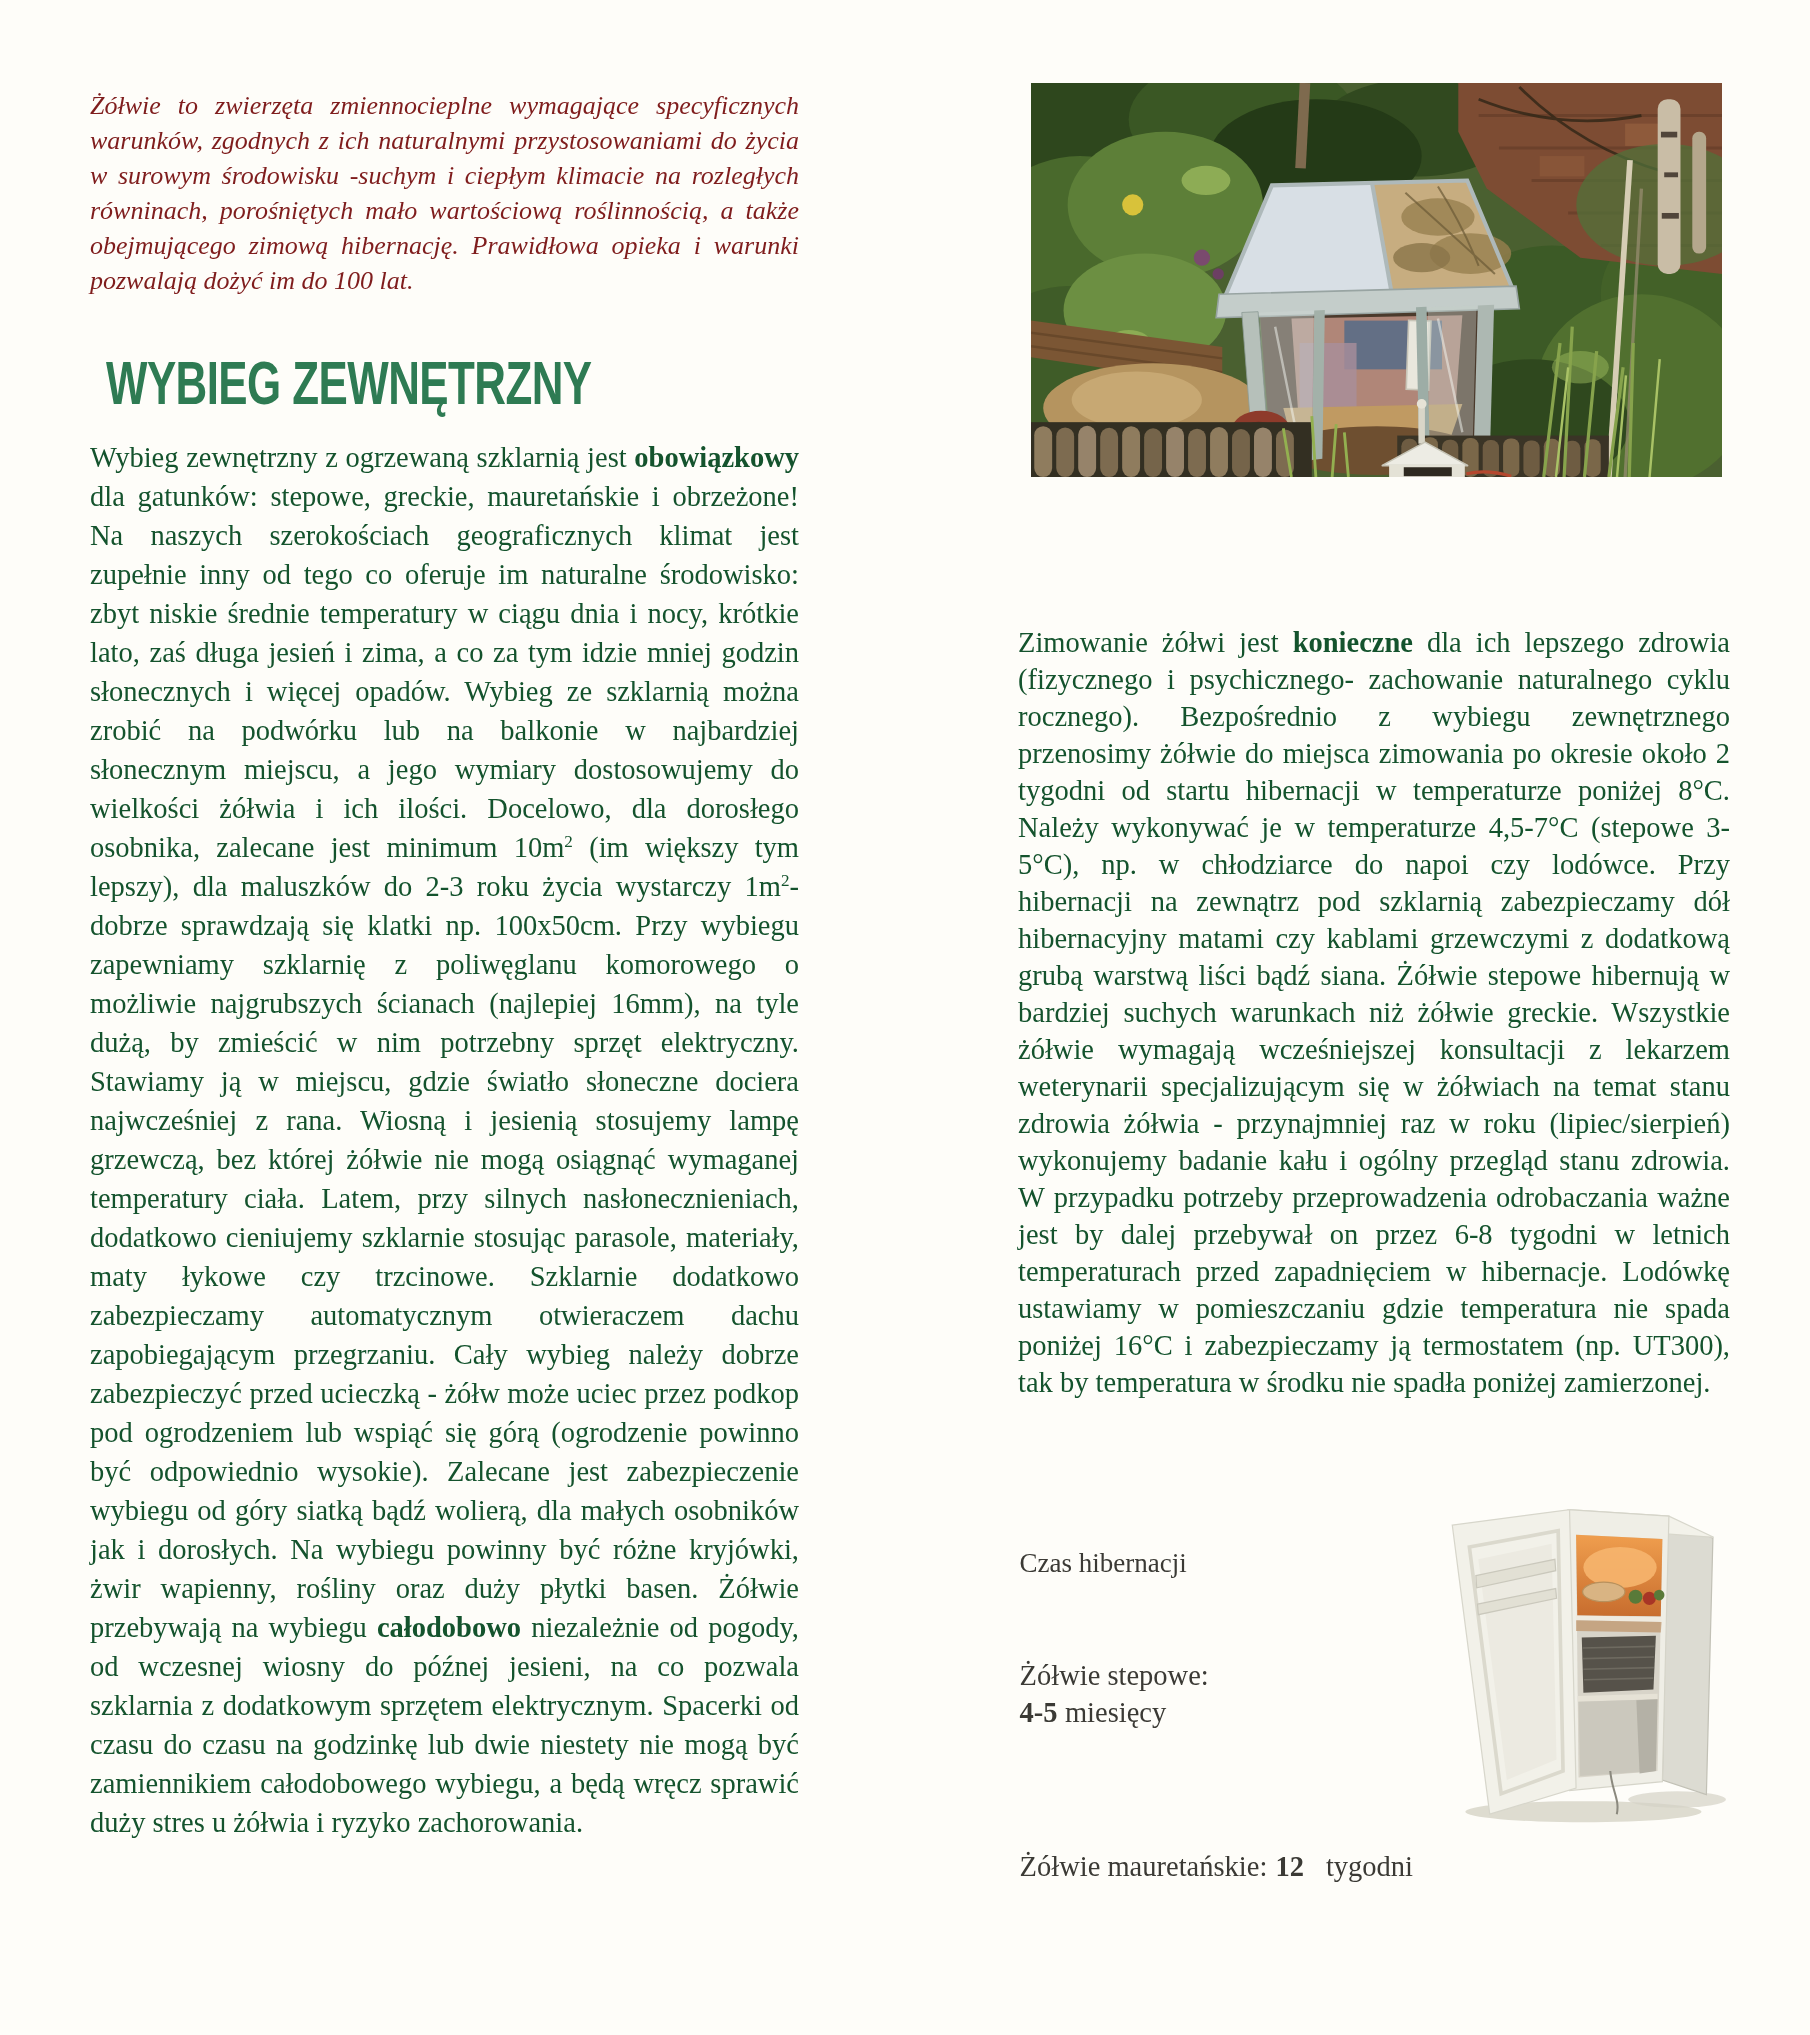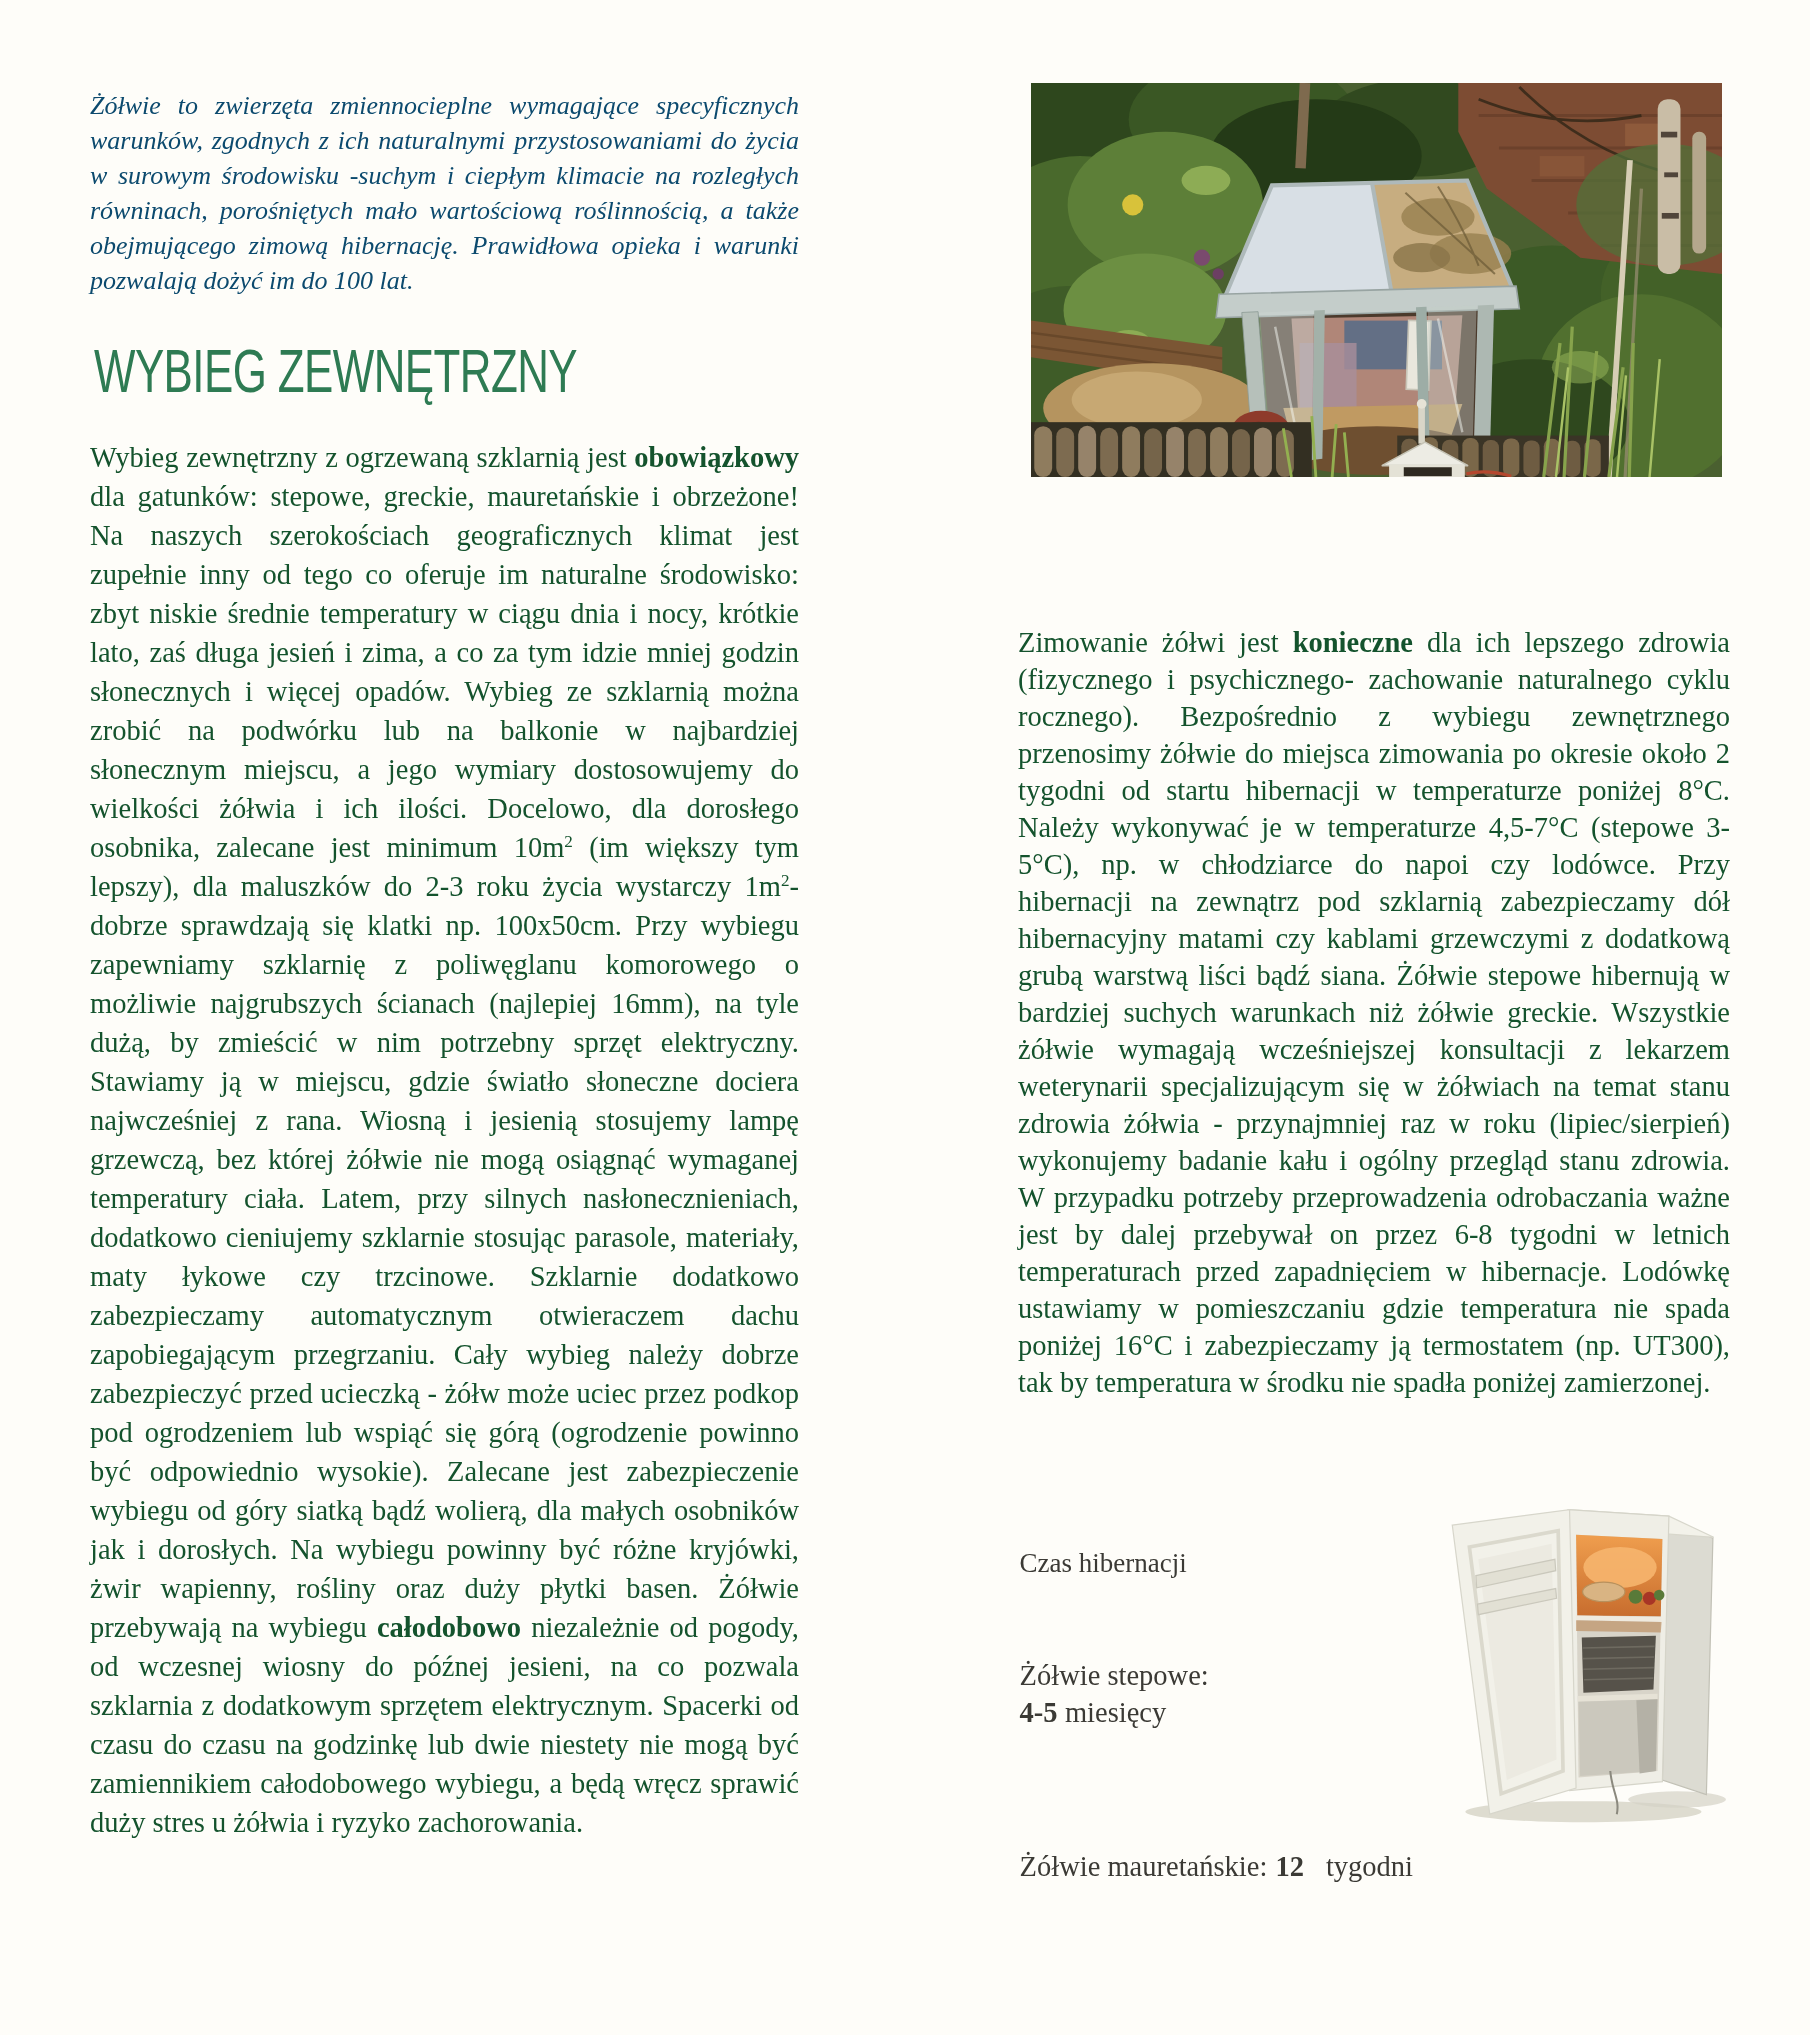--- a/index.html
+++ b/index.html
@@ -13,27 +13,27 @@
     height:2511px;
     background:#fefdf9;
     overflow:hidden;
   }
   
   .intro{
     position:absolute; left:90px; top:62px; width:709px;
     font-style:italic;
     font-size:26px; line-height:35px;
     text-align:justify;
-    color:#0c4a6e;
+    color:#7f1d1d;
   }
   .green-heading{
     position:absolute;
-    margin:4px;
+    margin:16px;
     font-family:"Liberation Sans", sans-serif;
-    font-weight:normal;
+    font-weight:bold;
     font-size:61px; line-height:61px;
     letter-spacing:-0.8px;
     color:#2e7b53;
     white-space:nowrap;
   }
   .green-heading .squeeze{
     display:inline-block;
     transform:scaleX(0.72);
     transform-origin:left center;
   }

